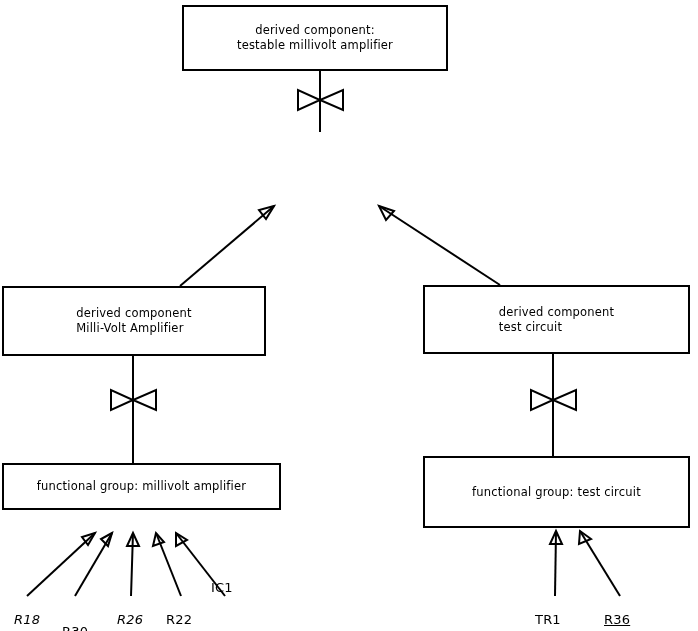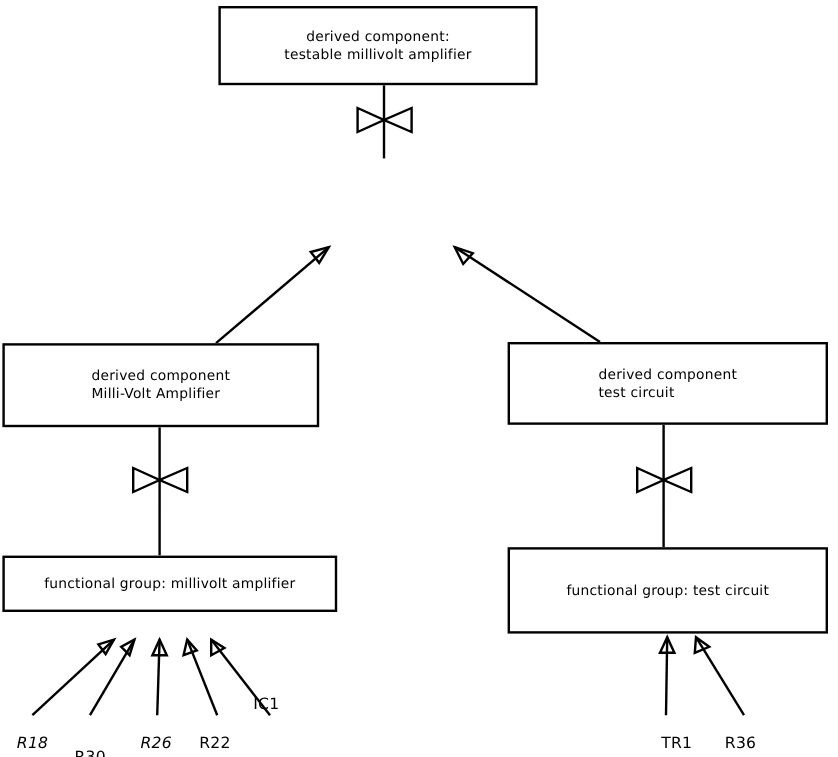--- a/index.html
+++ b/index.html
@@ -134,16 +134,16 @@
 
   <div class="node-box" style="left:423px; top:456px; width:267px; height:72px;">
     <span class="node-label">functional group: test circuit</span>
   </div>
 
   <span class="leaf-label" style="left:14px;  top:612px;font-style:italic;">R18</span>
   <span class="leaf-label" style="left:62px;  top:624px;">R30</span>
   <span class="leaf-label" style="left:117px; top:612px;font-style:italic;">R26</span>
   <span class="leaf-label" style="left:166px; top:612px;">R22</span>
   <span class="leaf-label" style="left:211px; top:580px;">IC1</span>
-  <span class="leaf-label" style="left:551px; top:612px;">TR1</span>
-  <span class="leaf-label" style="left:604px; top:612px;">R36</span>
+  <span class="leaf-label" style="left:535px; top:612px;">TR1</span>
+  <span class="leaf-label" style="left:604px; top:612px;text-decoration:underline;">R36</span>
 
 </div>
 
 </body></html>

